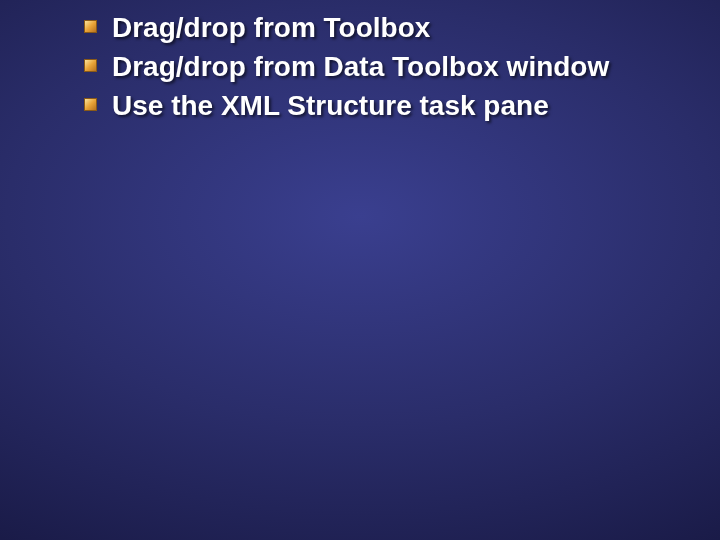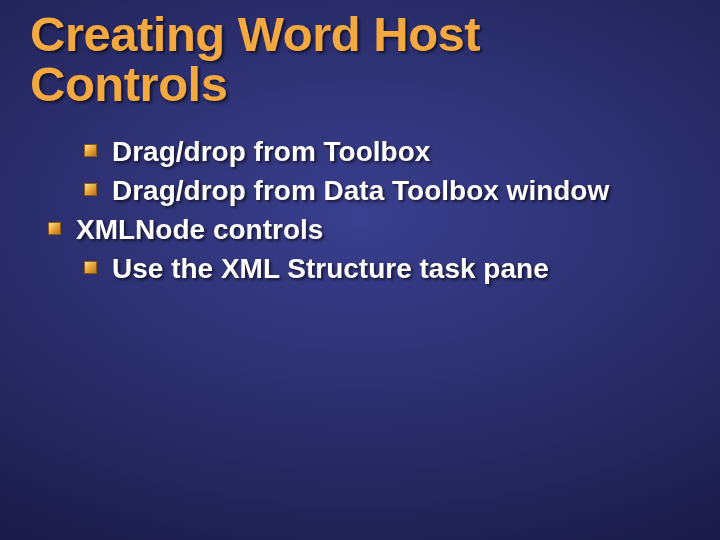--- a/index.html
+++ b/index.html
@@ -54,39 +54,34 @@
     height: 13px;
     background: linear-gradient(135deg, #fbe39b 0%, #e9a438 50%, #b8721e 100%);
     border: 1px solid #8a5a18;
     box-sizing: border-box;
   }
 </style>
 </head>
 <body>
 
 <div class="slide">
-  <div class="title">Creating Word Host Controls</div>
   <div class="content">
 
 
     <div class="l2">
       <span class="bullet"></span>
       <span>Drag/drop from Toolbox</span>
     </div>
 
     <div class="l2">
       <span class="bullet"></span>
       <span>Drag/drop from Data Toolbox window</span>
     </div>
 
 
-    <div class="l1">
-      <span class="bullet"></span>
-      <span>XMLNode controls</span>
-    </div>
 
     <div class="l2">
       <span class="bullet"></span>
       <span>Use the XML Structure task pane</span>
     </div>
 
   </div>
 </div>
 
 </body></html>

